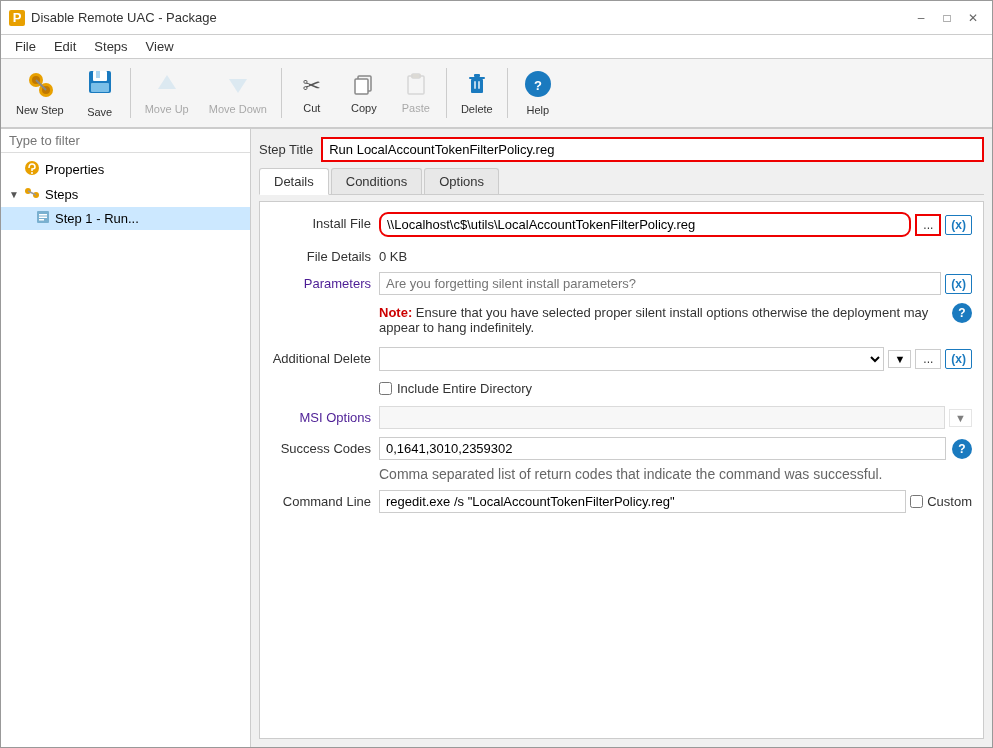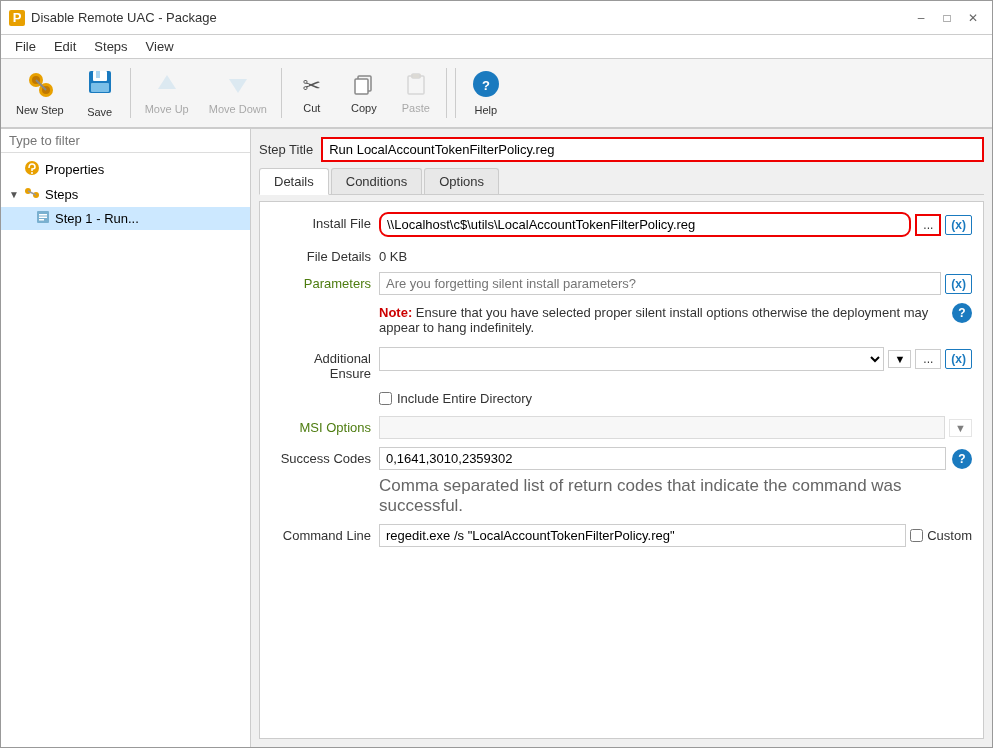--- a/index.html
+++ b/index.html
@@ -50,21 +50,21 @@
     .tabs { display: flex; gap: 0; border-bottom: 1px solid #ccc; }
     .tab { padding: 5px 14px; cursor: pointer; border: 1px solid #ccc; border-bottom: none; background: #e8e8e8; font-size: 13px; color: #333; margin-right: 2px; border-radius: 3px 3px 0 0; }
     .tab.active { background: #fff; border-bottom: 1px solid #fff; margin-bottom: -1px; z-index: 1; }
 
     
     .form-content { background: #fff; border: 1px solid #ccc; flex: 1; padding: 10px 11px; overflow-y: auto; }
 
     
     .form-row { display: flex; align-items: flex-start; gap: 8px; margin-bottom: 8px; }
     .form-label { width: 100px; text-align: right; padding-top: 4px; font-size: 13px; color: #333; flex-shrink: 0; }
-    .form-label.disabled { color: #4d7c0f; }
+    .form-label.disabled { color: #4c1d95; }
     .form-value { flex: 1; display: flex; align-items: center; gap: 4px; }
     .form-input { flex: 1; padding: 3px 6px; border: 1px solid #ccc; font-size: 13px; background: white; }
     .form-input.highlighted { border: 2px solid #e00; }
 
     .btn-browse { padding: 2px 6px; border: 2px solid #e00; background: white; cursor: pointer; font-size: 12px; color: #333; min-width: 26px; }
     .btn-xvar { padding: 2px 5px; border: 1px solid #1a7abf; background: white; cursor: pointer; font-size: 12px; color: #1a7abf; font-weight: bold; border-radius: 2px; }
     .btn-dropdown { padding: 2px 5px; border: 1px solid #ccc; background: white; cursor: pointer; font-size: 11px; }
 
     .file-details-text { font-size: 13px; color: #333; padding-top: 4px; }
 
@@ -73,21 +73,21 @@
     .help-circle { width: 20px; height: 20px; background: #1a7abf; color: white; border-radius: 50%; display: flex; align-items: center; justify-content: center; font-size: 12px; font-weight: bold; cursor: pointer; flex-shrink: 0; }
 
     .checkbox-row { display: flex; align-items: center; gap: 5px; padding: 2px 0; }
     .checkbox-row input[type=checkbox] { cursor: pointer; }
     .checkbox-label { font-size: 13px; color: #333; }
 
     .msi-select { flex: 1; padding: 3px 6px; border: 1px solid #ccc; font-size: 13px; background: #f5f5f5; color: #aaa; -webkit-appearance: none; }
     .additional-select { flex: 1; padding: 3px 6px; border: 1px solid #ccc; font-size: 13px; background: white; height: 24px; }
 
     .success-codes-input { flex: 1; padding: 3px 6px; border: 1px solid #ccc; font-size: 13px; background: white; }
-    .success-note { font-size: 17px; color: #666; padding-top: 2px; }
+    .success-note { font-size: 14px; color: #666; padding-top: 2px; }
     .command-line-input { flex: 1; padding: 3px 6px; border: 1px solid #ccc; font-size: 13px; background: white; }
     .custom-checkbox-wrap { display: flex; align-items: center; gap: 4px; }
   </style>
 </head>
 <body>
 
 <div class="window">
 
   <div class="title-bar">
     <div class="title-bar-left">
@@ -172,20 +172,32 @@
       <span>
         <svg width="24" height="24" viewBox="0 0 24 24">
             <rect x="7" y="2" width="10" height="4" rx="1" fill="#d4a040" opacity="0.5"></rect>
             <rect x="4" y="4" width="16" height="18" rx="1" fill="none" stroke="#aaa" stroke-width="1.5"></rect>
             <rect x="8" y="2" width="8" height="4" rx="1" fill="none" stroke="#aaa" stroke-width="1.5"></rect>
           </svg>
       </span>
       <span class="toolbar-label">Paste</span>
     </div>
     <div class="toolbar-sep"></div>
+    <div class="toolbar-btn">
+      <span>
+        <svg width="26" height="26" viewBox="0 0 26 26">
+            <rect x="7" y="8" width="12" height="14" rx="1" fill="#1a7abf"></rect>
+            <rect x="5" y="6" width="16" height="2" rx="1" fill="#1a7abf"></rect>
+            <rect x="10" y="3" width="6" height="3" rx="1" fill="#1a7abf"></rect>
+            <rect x="10" y="10" width="2" height="8" fill="white" opacity="0.7" rx="1"></rect>
+            <rect x="14" y="10" width="2" height="8" fill="white" opacity="0.7" rx="1"></rect>
+          </svg>
+      </span>
+      <span class="toolbar-label">Delete</span>
+    </div>
     <div class="toolbar-sep"></div>
     <div class="toolbar-btn">
       <span>
         <svg width="28" height="28" viewBox="0 0 28 28">
             <circle cx="14" cy="14" r="13" fill="#1a7abf"></circle>
             <text x="14" y="20" text-anchor="middle" font-size="17" fill="white" font-weight="bold">?</text>
           </svg>
       </span>
       <span class="toolbar-label">Help</span>
     </div>
@@ -274,21 +286,21 @@
 
         <div style="display:flex; align-items:flex-start; margin-bottom:10px; padding-left:108px;">
           <span class="note-text">
             <span class="note-bold">Note:</span>
             <span> Ensure that you have selected proper silent install options otherwise the deployment may appear to hang indefinitely.</span>
           </span>
           <div class="help-circle">?</div>
         </div>
 
         <div class="form-row">
-          <span class="form-label">Additional Ensure</span>
+          <span class="form-label">Additional Delete</span>
           <div class="form-value">
             <select class="additional-select"></select>
             <button class="btn-dropdown">▼</button>
             <button class="btn-browse" style="border:1px solid #ccc;">...</button>
             <button class="btn-xvar">(x)</button>
           </div>
         </div>
 
         <div style="padding-left:108px; margin-bottom:8px;">
           <label class="checkbox-row">

